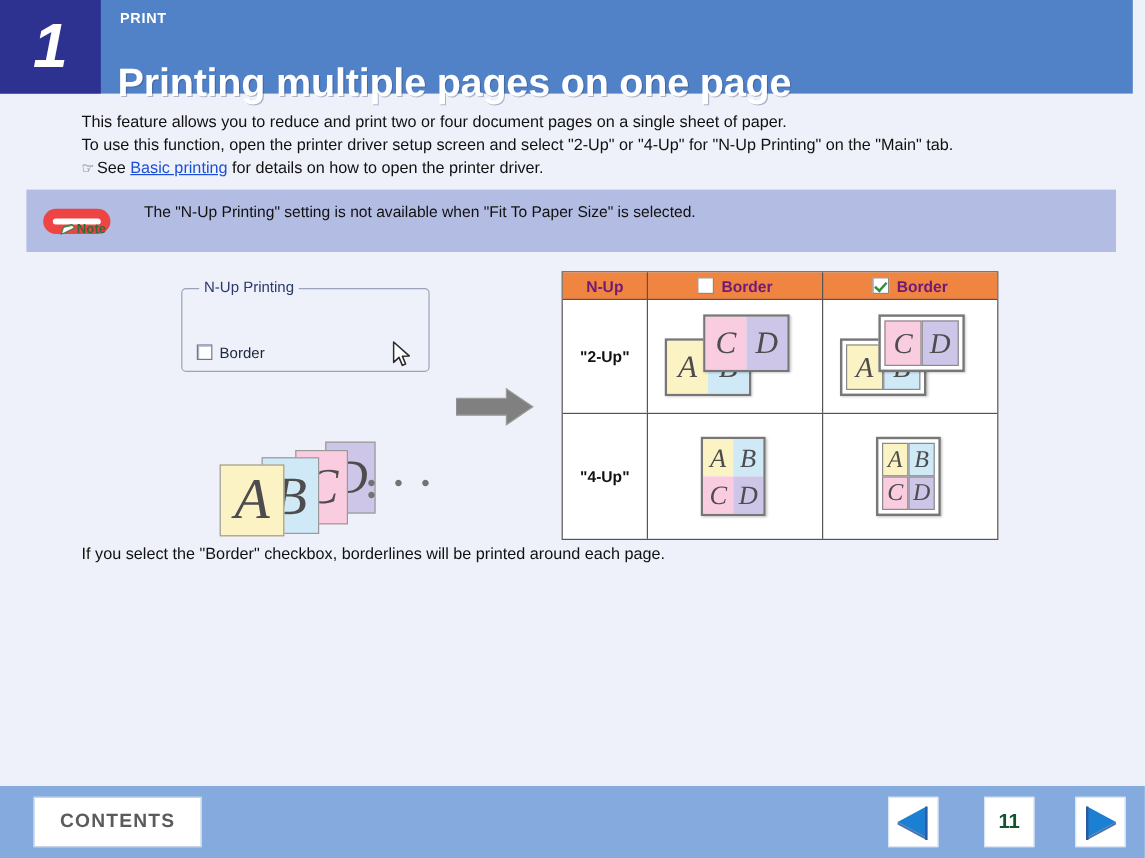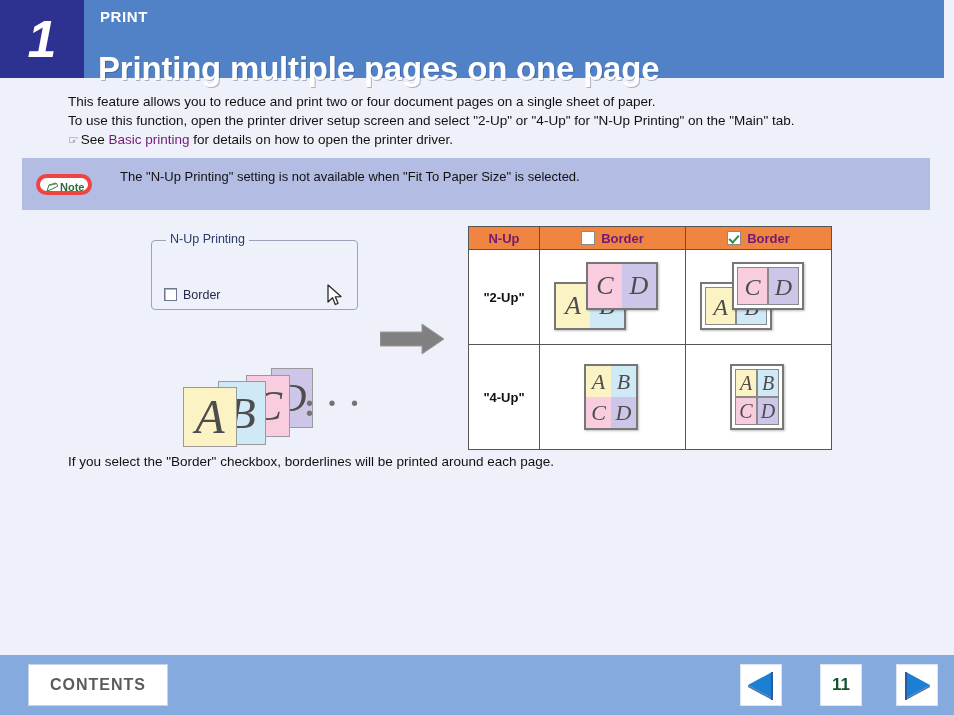--- a/index.html
+++ b/index.html
@@ -24,21 +24,21 @@
     background:#2d3190;
   }
   .header-num{
     position:absolute;left:0;top:0;width:84px;height:78px;
     color:#ffffff;font-style:italic;font-weight:bold;
     font-size:52px;line-height:78px;text-align:center;
     font-family:"Liberation Sans", sans-serif;
   }
   .header-kicker{
     position:absolute;left:100px;top:8px;
-    color:#ffffff;font-size:15px;font-weight:bold;letter-spacing:0.6px;
+    color:#ffffff;font-size:12px;font-weight:bold;letter-spacing:0.6px;
   }
   .header-title{
     position:absolute;left:98px;top:22px;
     color:#ffffff;font-size:33px;font-weight:bold;
     letter-spacing:-0.2px;
     text-shadow:1px 1px 0 rgba(40,60,110,.35);
     margin-top:28px;
   }
 
   
@@ -48,31 +48,31 @@
     white-space:nowrap;
     margin-left:44px;
   }
   .p1{top:92px;}
   .p2{top:111px;}
   .p3{top:130px;}
   .p4{top:452px;}
 
   .hand-ico{font-size:12px;color:#333;margin-right:2px;}
   a.doclink{
-    color:#701a75;cursor:pointer;
+    color:#1d4ed8;text-decoration:underline;cursor:pointer;
   }
 
   
   .note-box{
     position:absolute;left:22px;top:158px;width:908px;height:52px;
     background:#b3bde4;
   }
   .note-badge{
     position:absolute;left:14px;top:16px;width:56px;height:21px;
-    border:4px solid #ef4444;border-radius:11px;background:#ffffff;
+    border:8px solid #ef4444;border-radius:11px;background:#ffffff;
     box-sizing:border-box;
   }
   .note-badge .pencil{
     position:absolute;left:6px;top:4px;width:13px;height:11px;
     color:#3f7f46;font-size:11px;line-height:11px;
   }
   .note-badge .nlabel{
     position:absolute;left:20px;top:3px;
     font-size:11px;font-weight:bold;color:#2f6b3a;
   }

